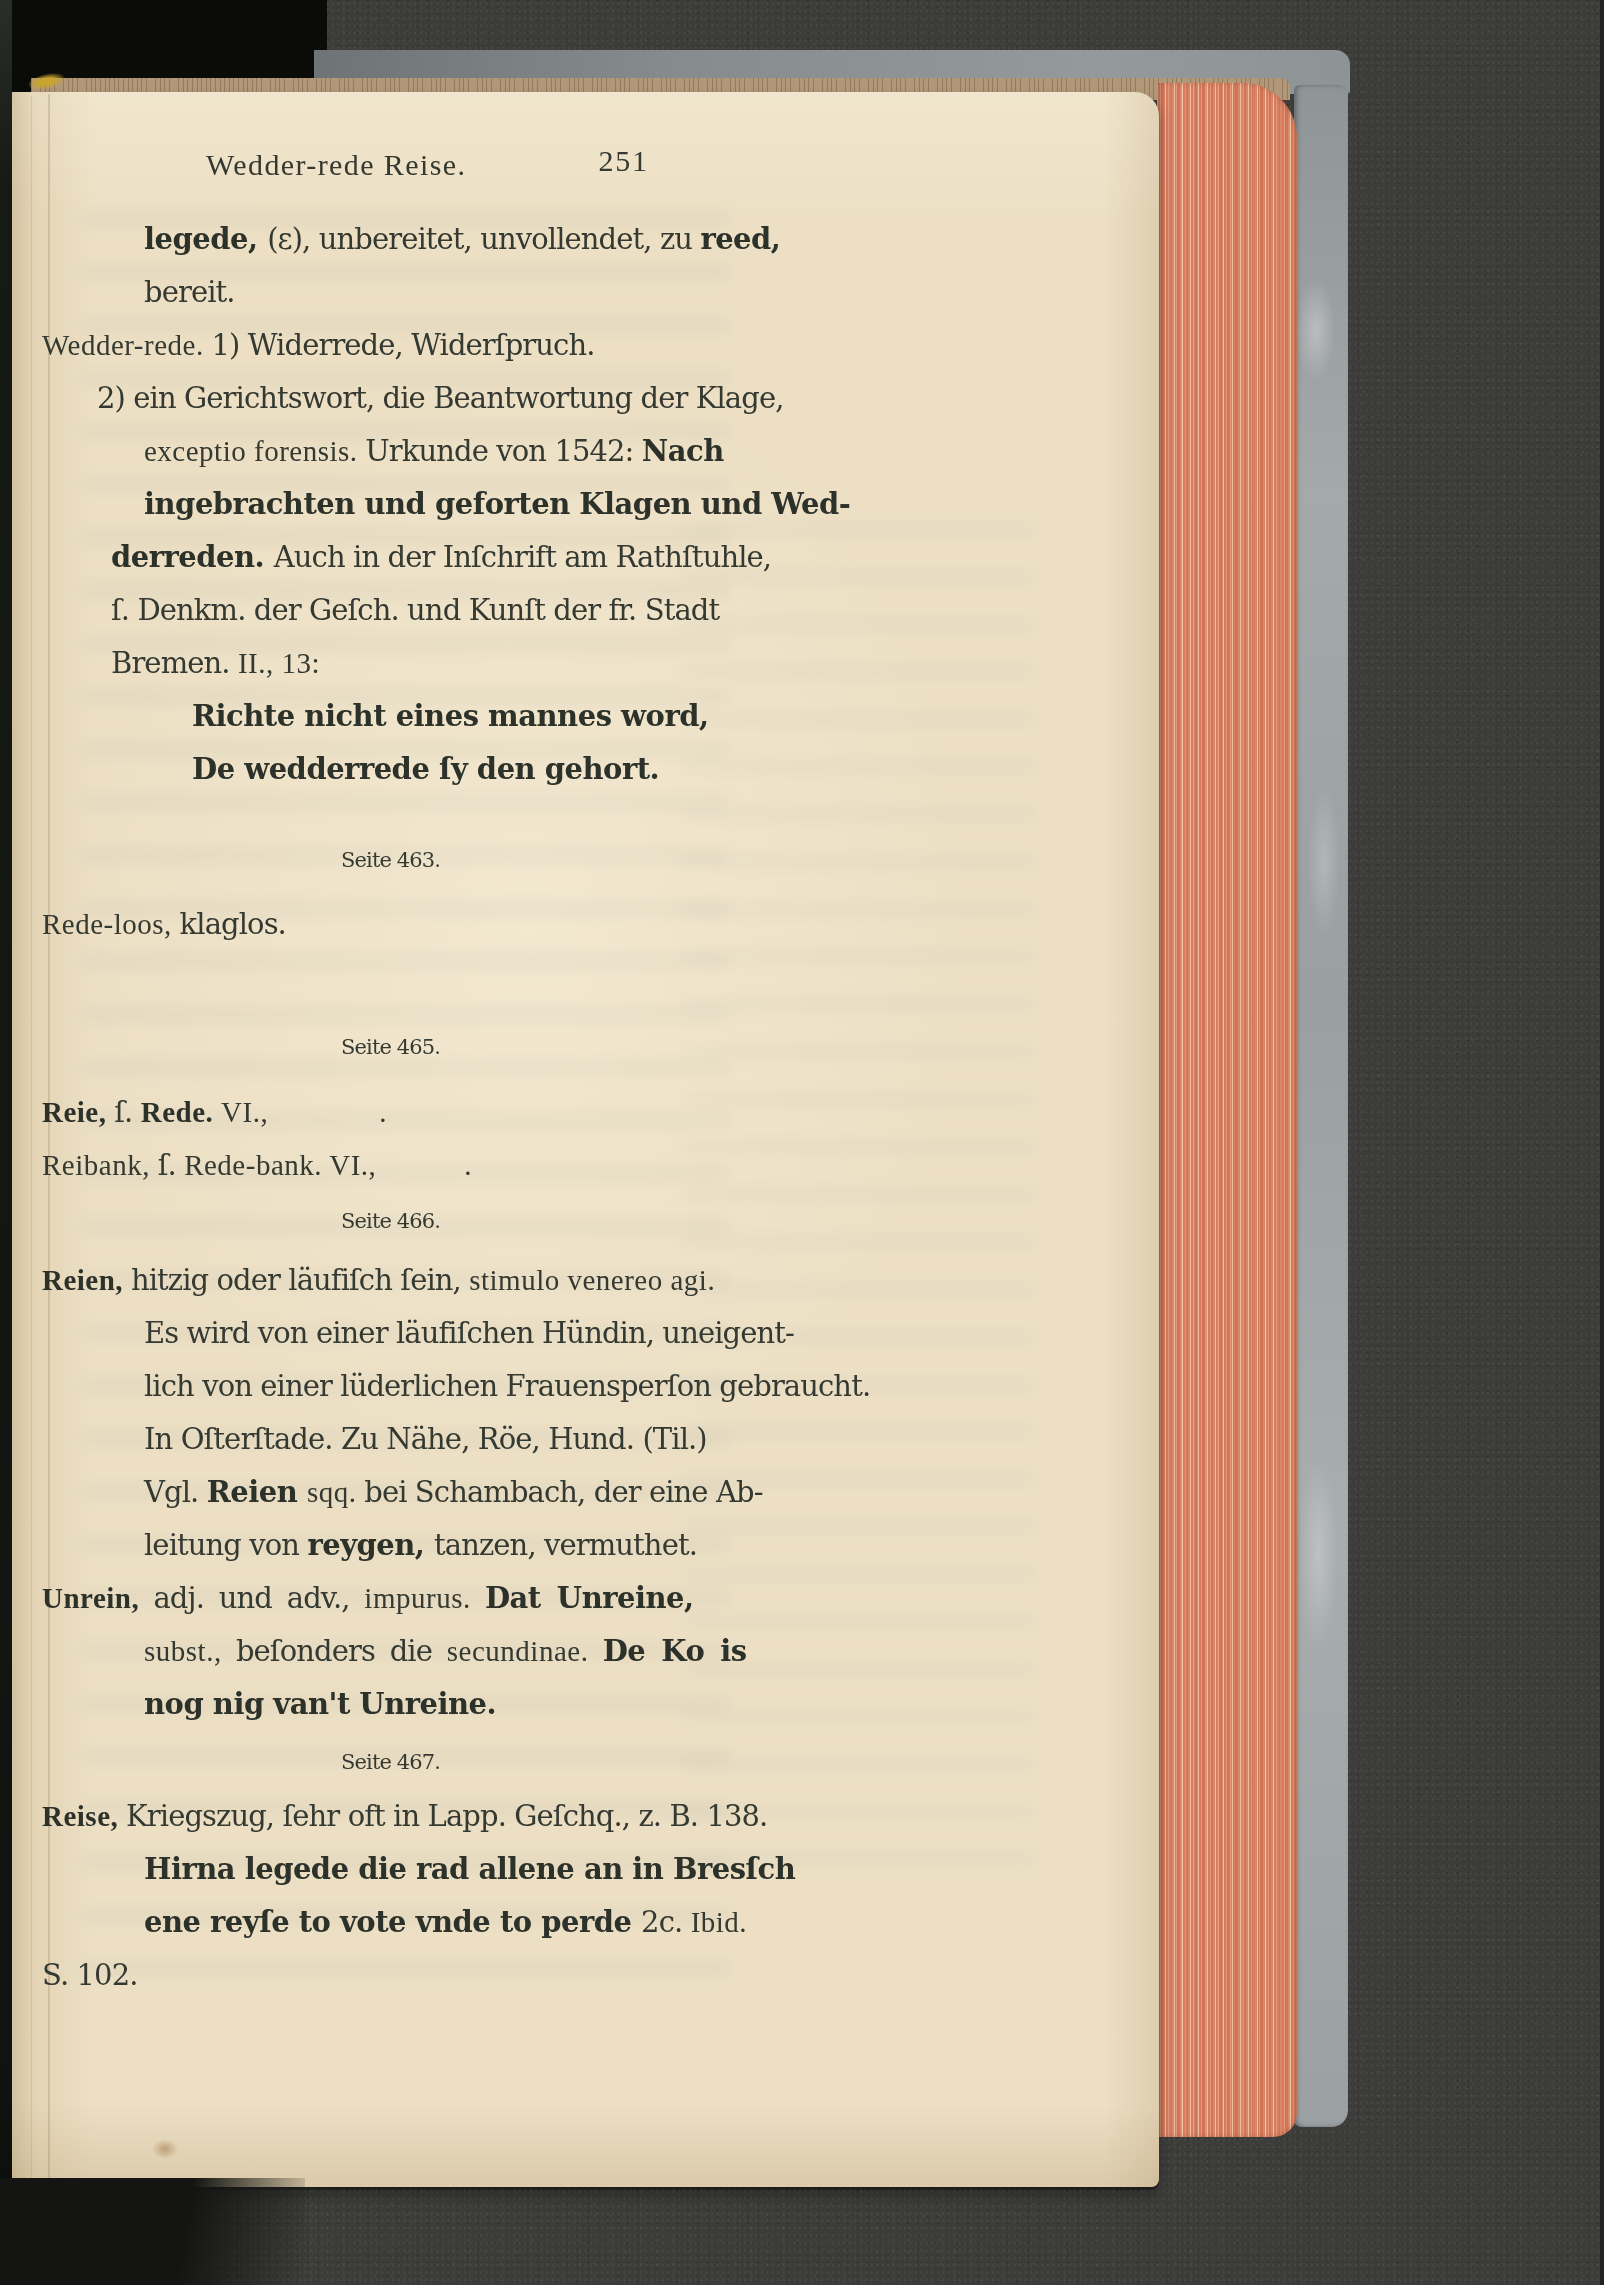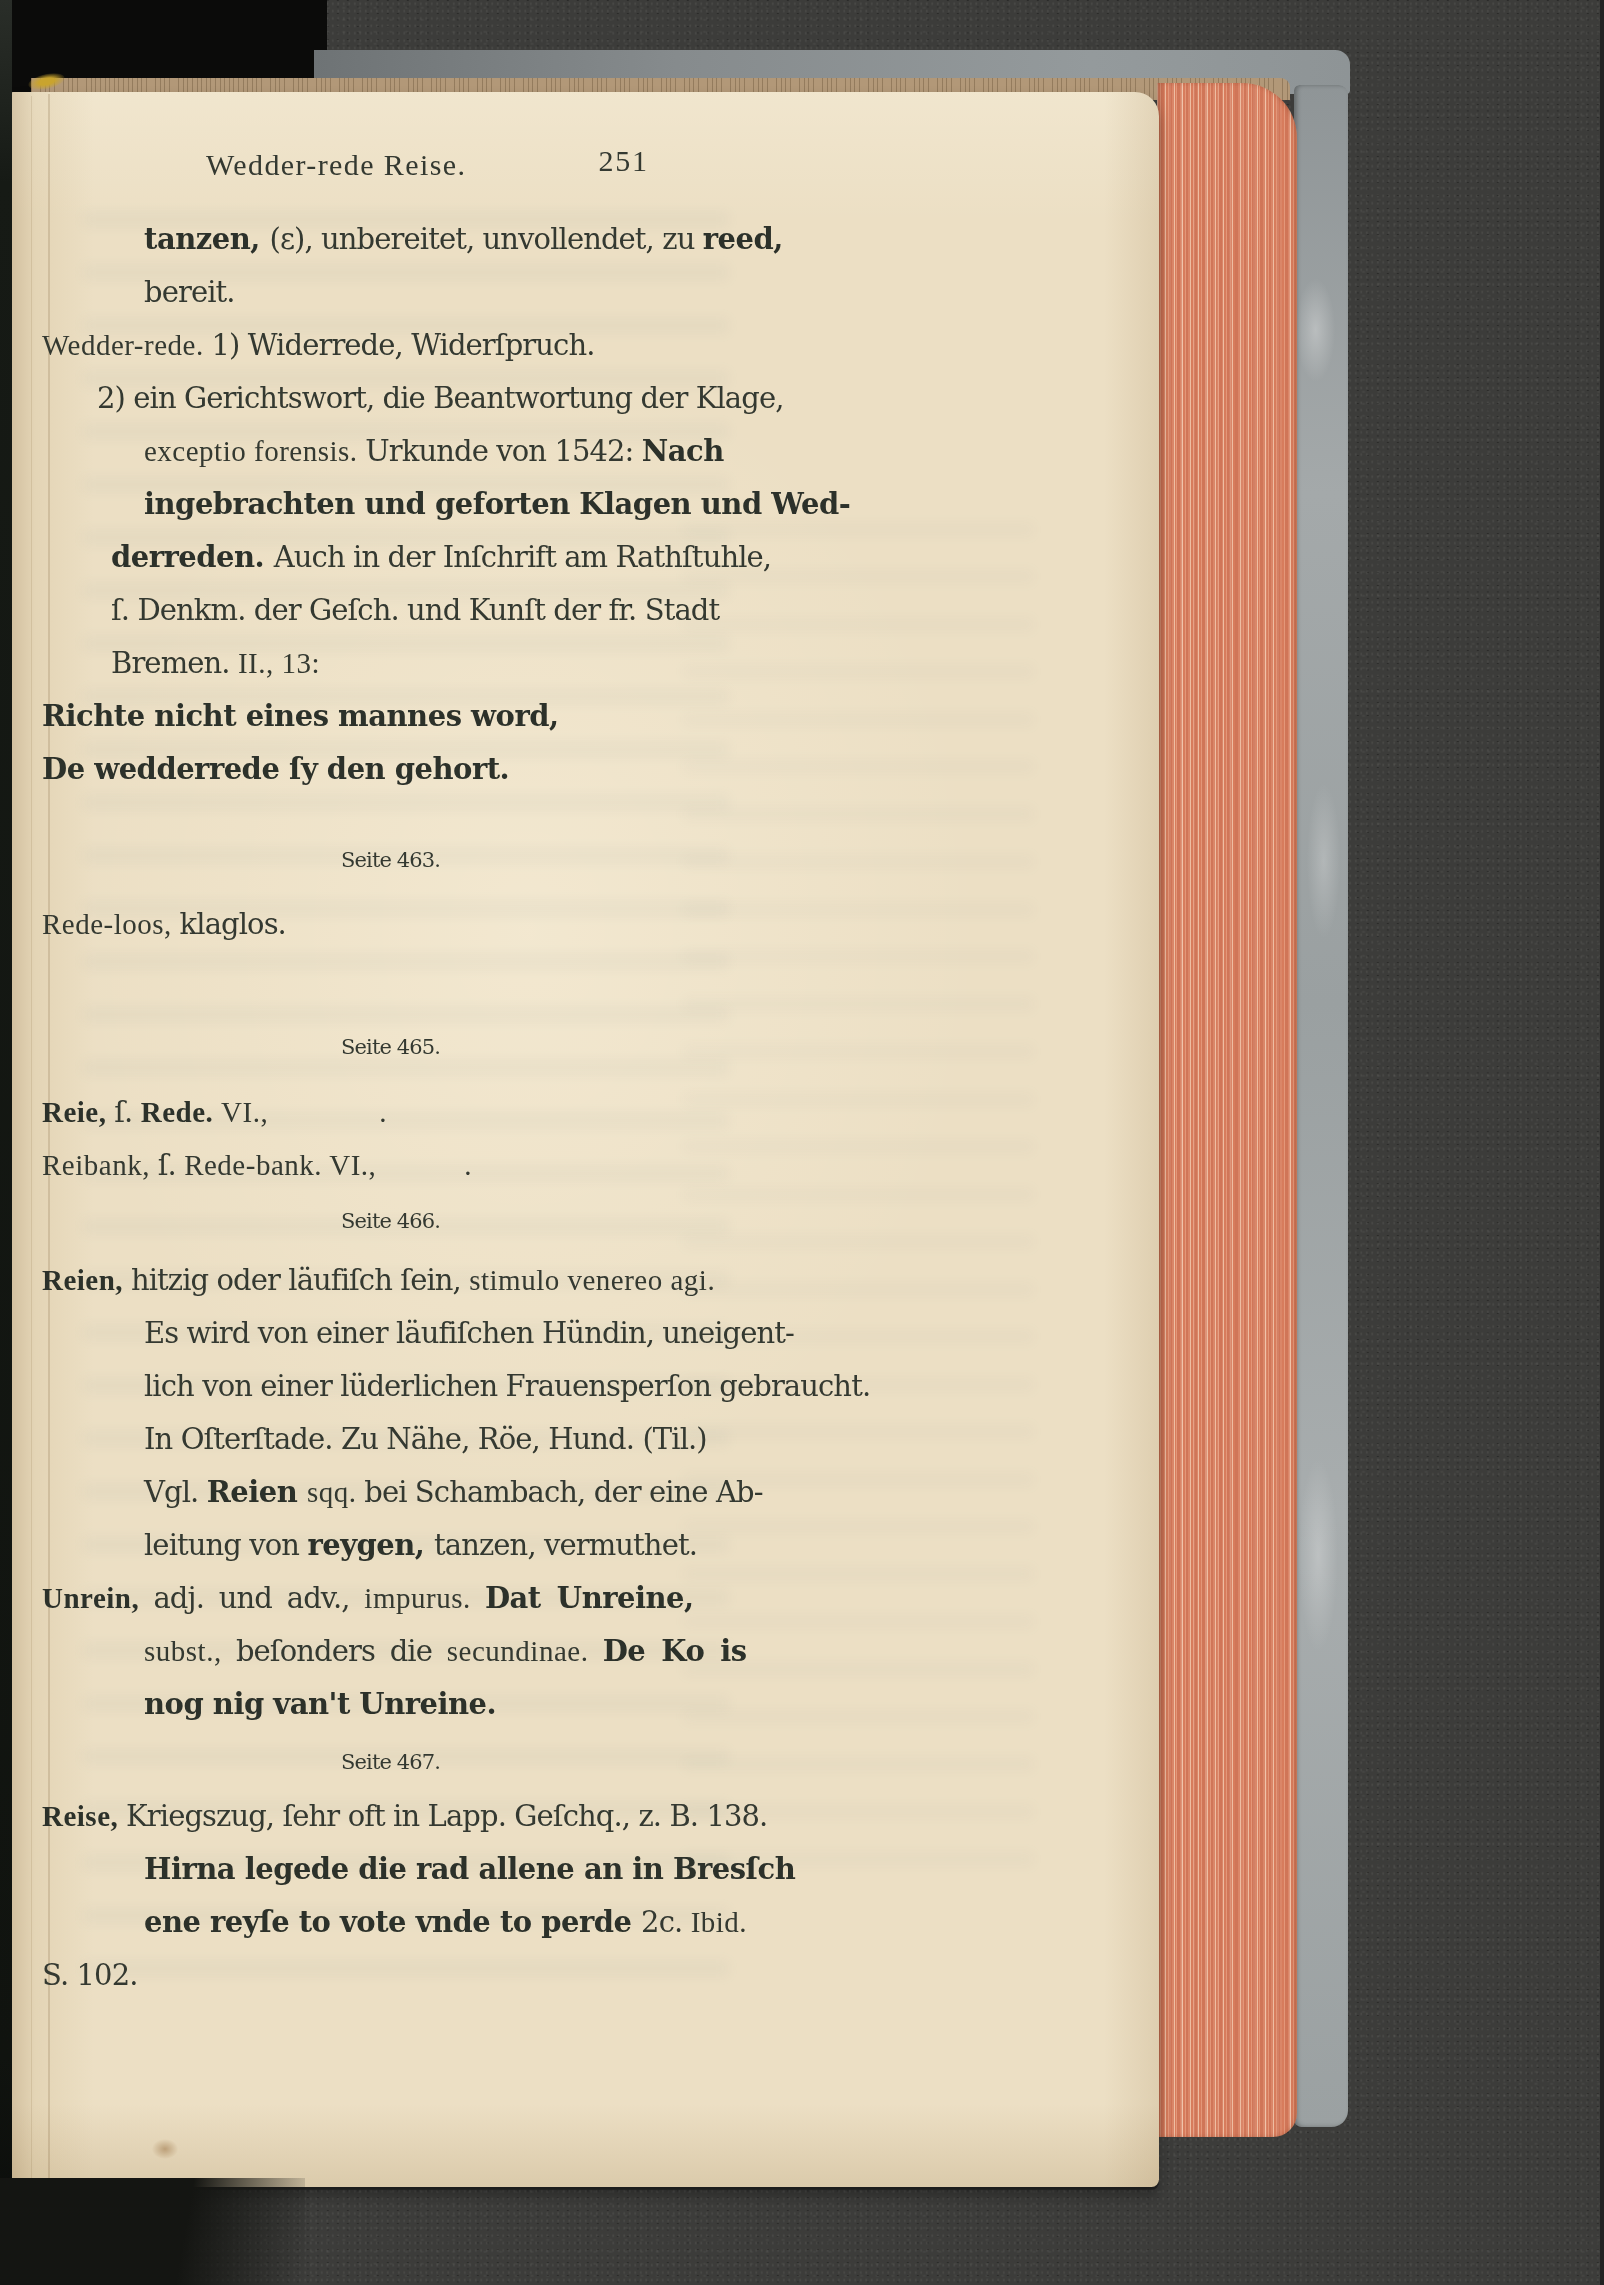--- a/index.html
+++ b/index.html
@@ -75,21 +75,21 @@
   .body-lines{margin-top:24px;}
   .l{white-space:nowrap;line-height:53px;font-size:29px;}
   .ant{font-family:"Liberation Serif",serif;letter-spacing:0.5px;}
   .antb{font-family:"Liberation Serif",serif;letter-spacing:0.5px;font-weight:700;color:#2c312a;}
   .fr{font-family:"DejaVu Serif",serif;letter-spacing:-0.9px;}
   .frb{font-family:"DejaVu Serif",serif;letter-spacing:-0.5px;font-weight:700;color:#2c312a;}
   .l-head{margin-left:0;}
   .l-cont{margin-left:102px;}
   .l-num{margin-left:55px;}
   .l-contm{margin-left:69px;}
-  .l-verse{}
+  .l-verse{margin-left:150px;}
   .l-seite{text-align:center;padding-left:92px;font-size:21px;letter-spacing:6.5px;
     line-height:37px;font-family:"DejaVu Serif",serif;}
   .l-pageref{text-align:left;}
   .wide{word-spacing:6.5px;}
   .gap120{margin-left:111px;}
   .gap95{margin-left:88px;}
   .mt50{margin-top:46px;} .mt20{margin-top:18.5px;} .mt102{margin-top:78px;}
   .mt22{margin-top:20px;} .mt12{margin-top:11px;} .mt16{margin-top:14.8px;}
   .mt6{margin-top:13px;} .mt10{margin-top:9.2px;}
 </style>
@@ -111,21 +111,21 @@
   <div class="abs ghost ghost2"></div>
   <div class="abs left-strip"></div>
   <div class="abs bottom-left-shadow"></div>
 
   <div class="abs text-block">
     <div class="hdr">
       <span class="title">Wedder-rede Reise.</span>
       <span class="num">251</span>
     </div>
     <div class="body-lines">
-      <div class="l l-cont"><span class="frb">tanzen, </span><span class="fr">(ε), unbereitet, unvollendet, zu </span><span class="frb">reed,</span></div>
+      <div class="l l-cont"><span class="frb">legede, </span><span class="fr">(ε), unbereitet, unvollendet, zu </span><span class="frb">reed,</span></div>
       <div class="l l-cont"><span class="fr">bereit.</span></div>
       <div class="l l-head"><span class="ant">Wedder-rede. </span><span class="fr">1) Widerrede, Widerſpruch.</span></div>
       <div class="l l-num"><span class="fr">2) ein Gerichtswort, die Beantwortung der Klage,</span></div>
       <div class="l l-cont"><span class="ant">exceptio forensis. </span><span class="fr">Urkunde von 1542: </span><span class="frb">Nach</span></div>
       <div class="l l-cont"><span class="frb">ingebrachten und geforten Klagen und Wed-</span></div>
       <div class="l l-contm"><span class="frb">derreden. </span><span class="fr">Auch in der Inſchrift am Rathſtuhle,</span></div>
       <div class="l l-contm"><span class="fr">ſ. Denkm. der Geſch. und Kunſt der fr. Stadt</span></div>
       <div class="l l-contm"><span class="fr">Bremen. </span><span class="ant">II., 13:</span></div>
       <div class="l l-verse"><span class="frb">Richte nicht eines mannes word,</span></div>
       <div class="l l-verse"><span class="frb">De wedderrede ſy den gehort.</span></div>

